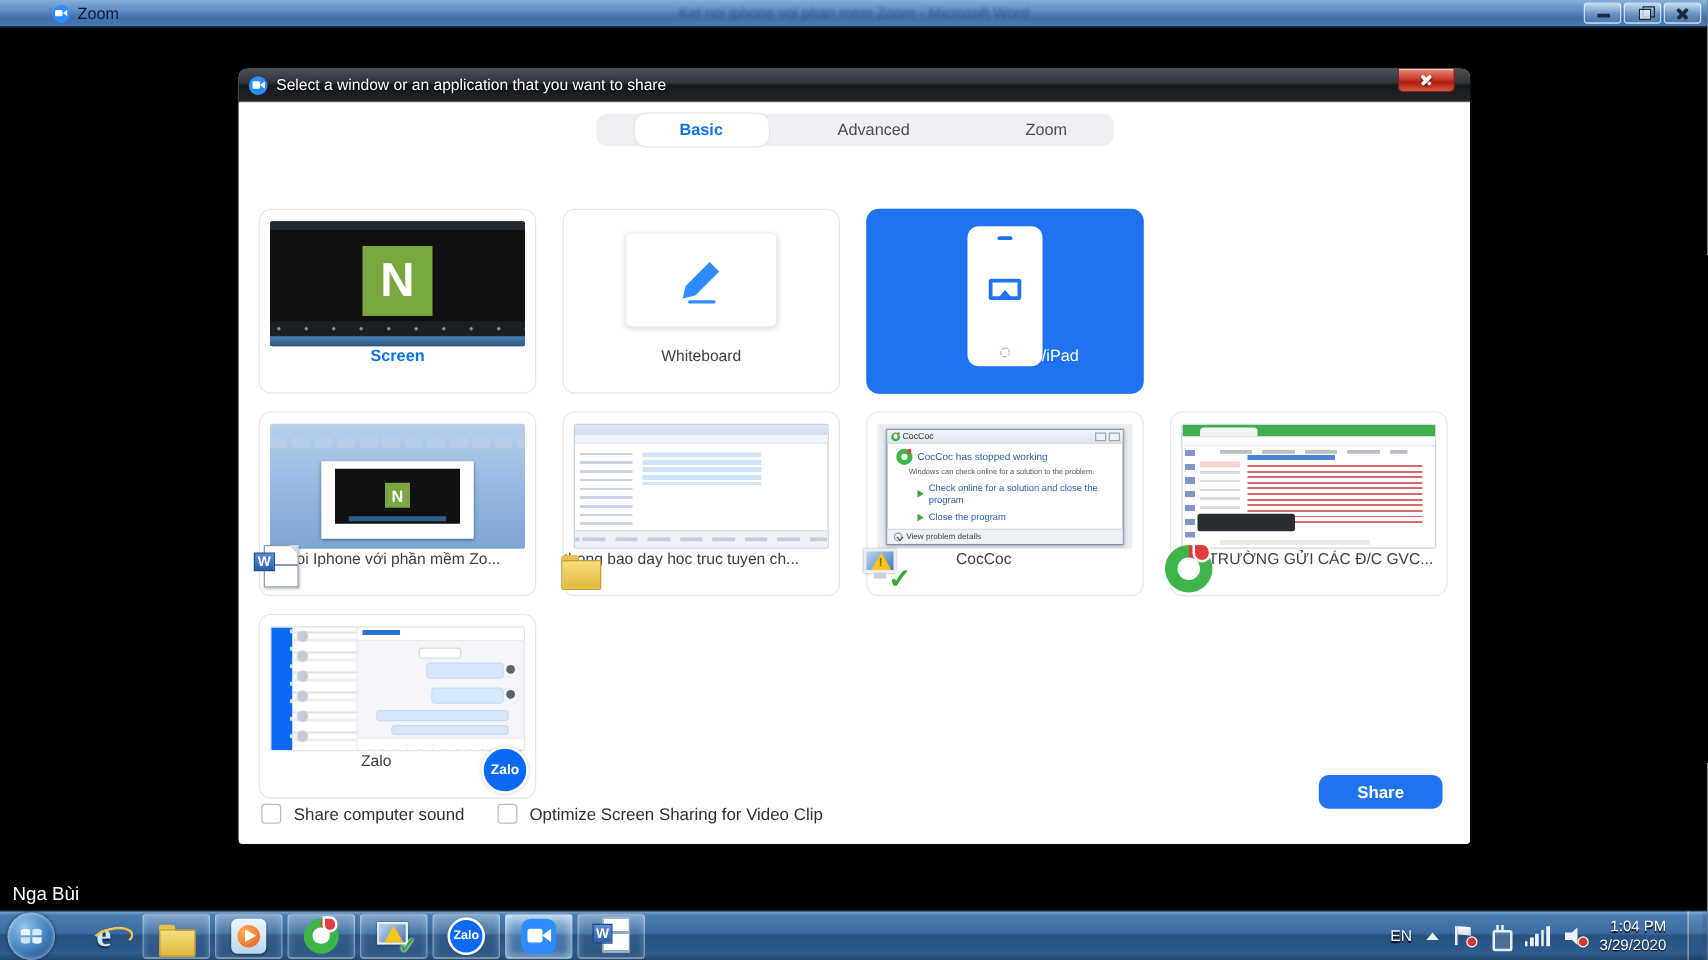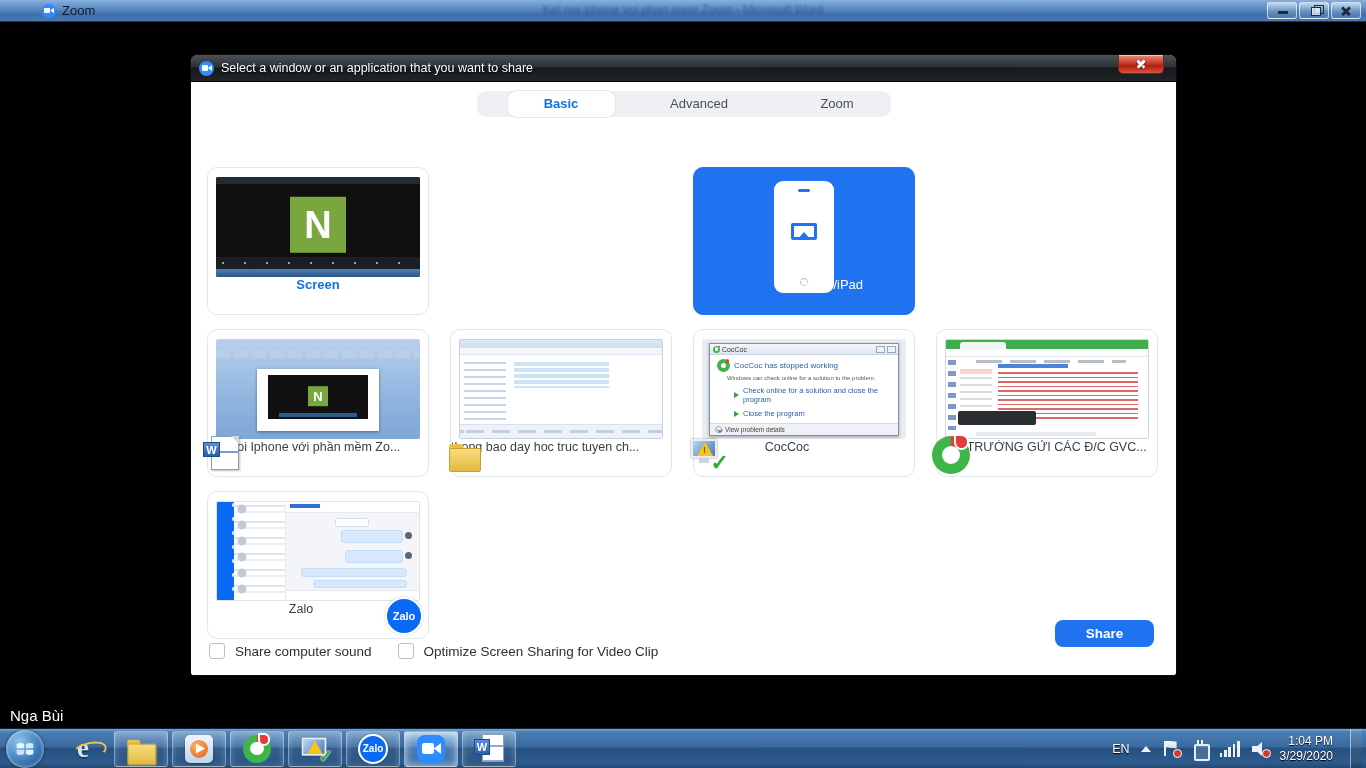--- a/index.html
+++ b/index.html
@@ -280,20 +280,29 @@
       <div class="tile g-r1c1">
         <div class="thumb screen-thumb">
           <div class="mini-topbar"></div>
           <div class="green-n">N</div>
           <div class="mini-controls"></div>
           <div class="mini-taskbar"></div>
         </div>
         <div class="tile-label blue">Screen</div>
       </div>
 
+      <div class="tile g-r1c2">
+        <div class="wb-card">
+          <svg width="46" height="46" viewBox="0 0 48 48">
+            <path d="M31 9 l8 8 -20 20 -10.5 2.5 2.5 -10.5 z" fill="#2d8cff"></path>
+            <rect x="13" y="41" width="23" height="2.6" rx="1.3" fill="#2d8cff"></rect>
+          </svg>
+        </div>
+        <div class="tile-label">Whiteboard</div>
+      </div>
 
       <div class="tile selected g-r1c3">
         <div class="phone">
           <div class="speaker"></div>
           <div class="airplay"></div>
           <div class="homebtn"></div>
         </div>
         <div class="tile-label">iPhone/iPad</div>
       </div>
 

